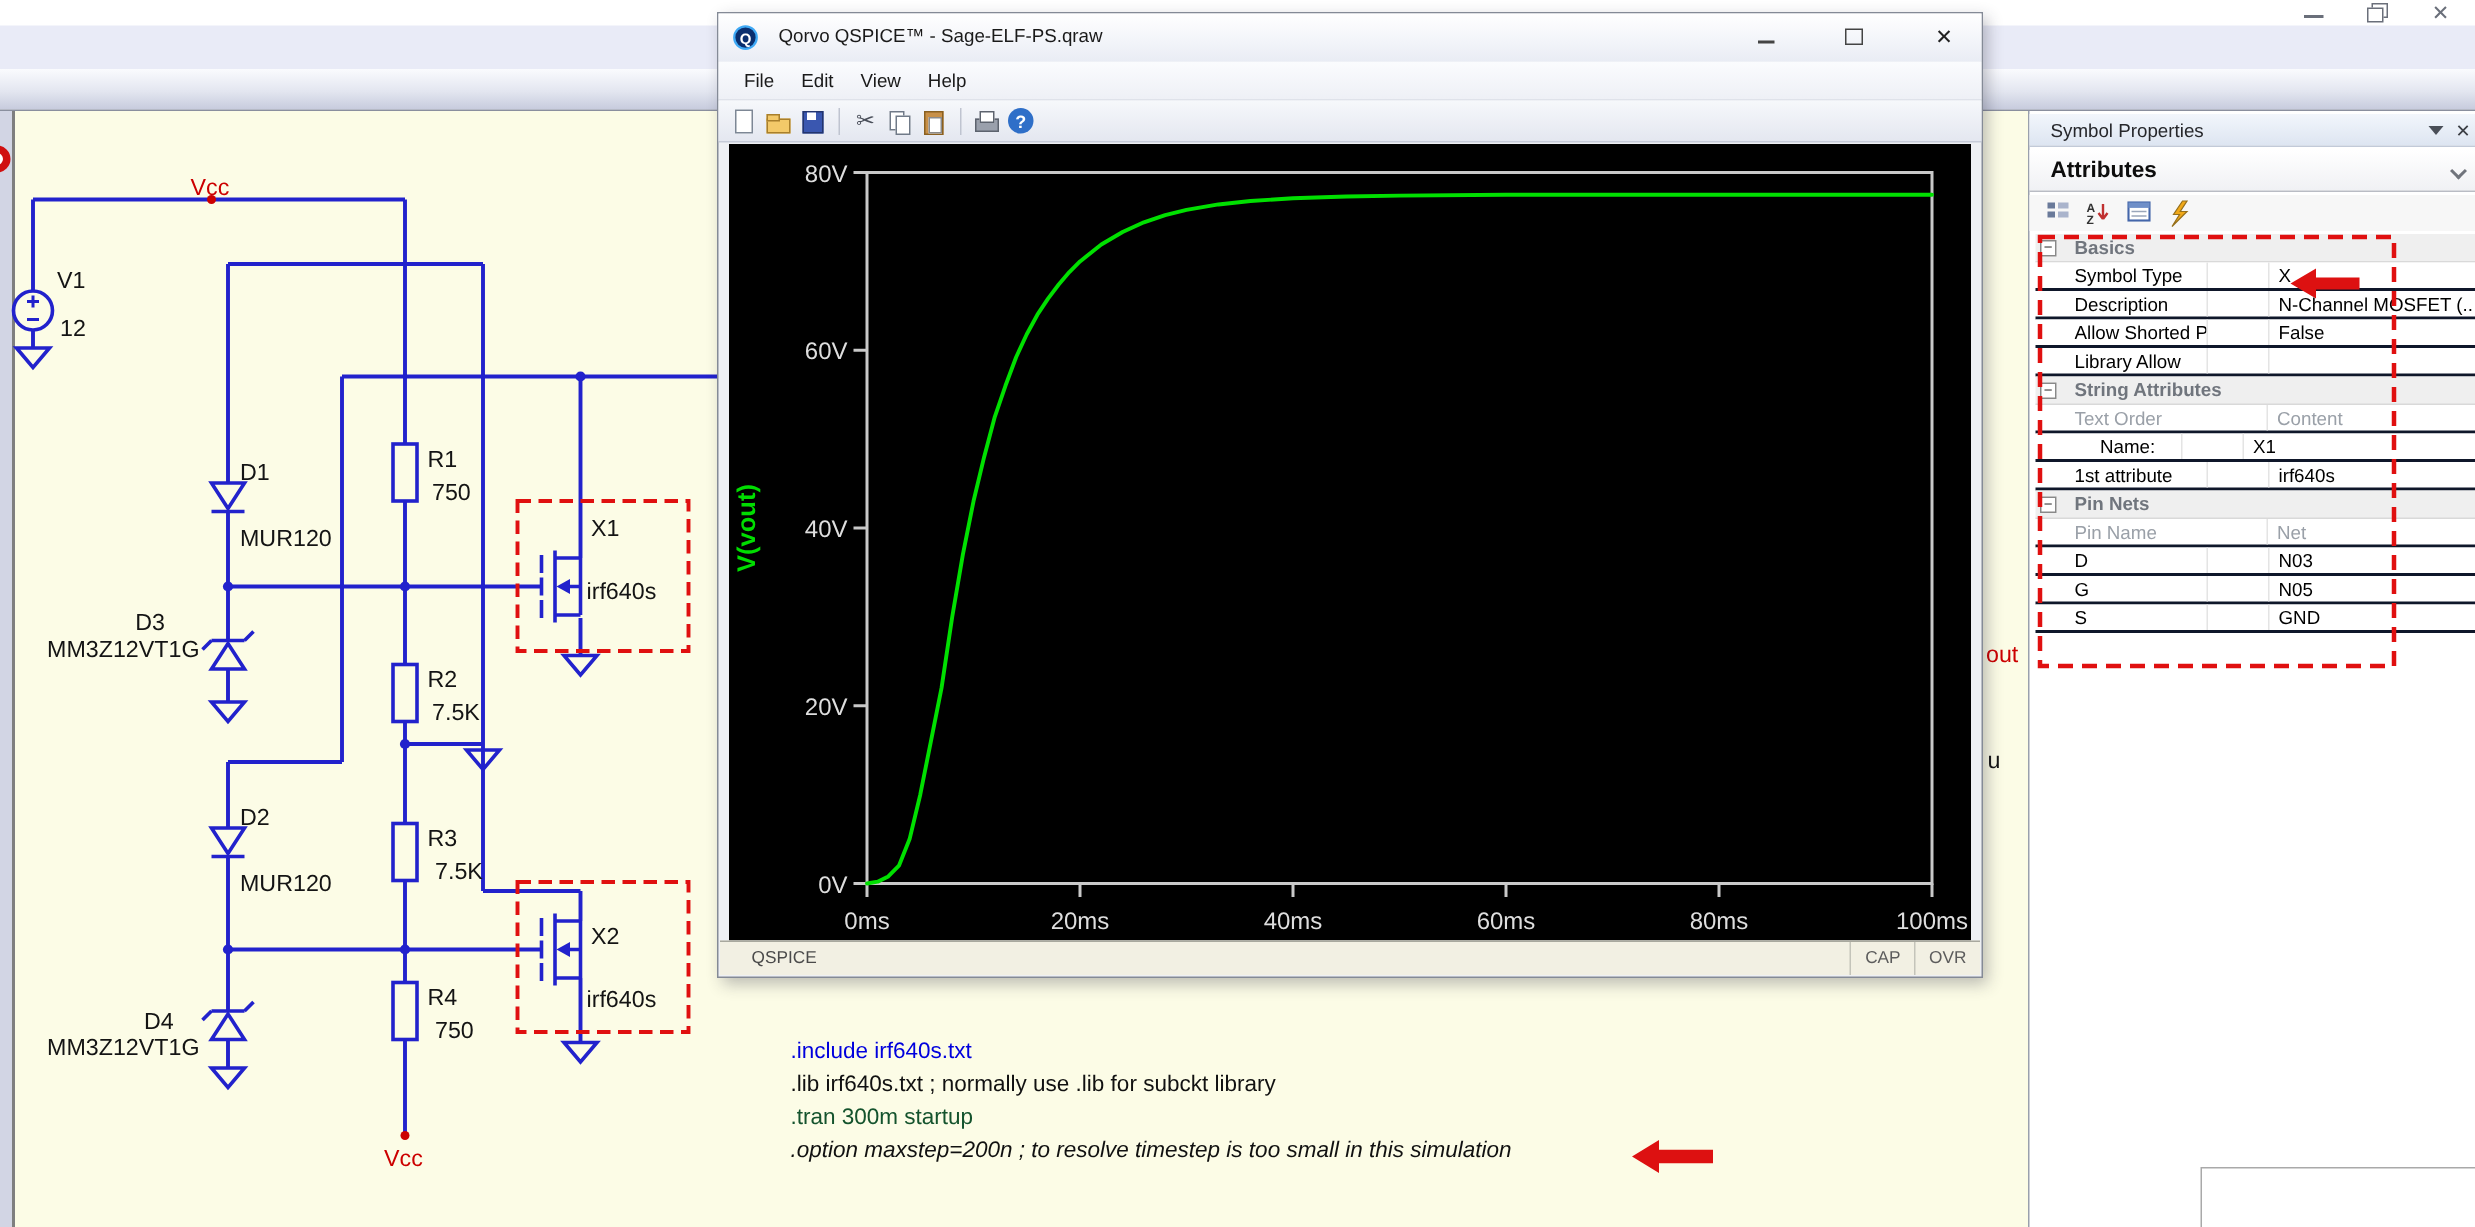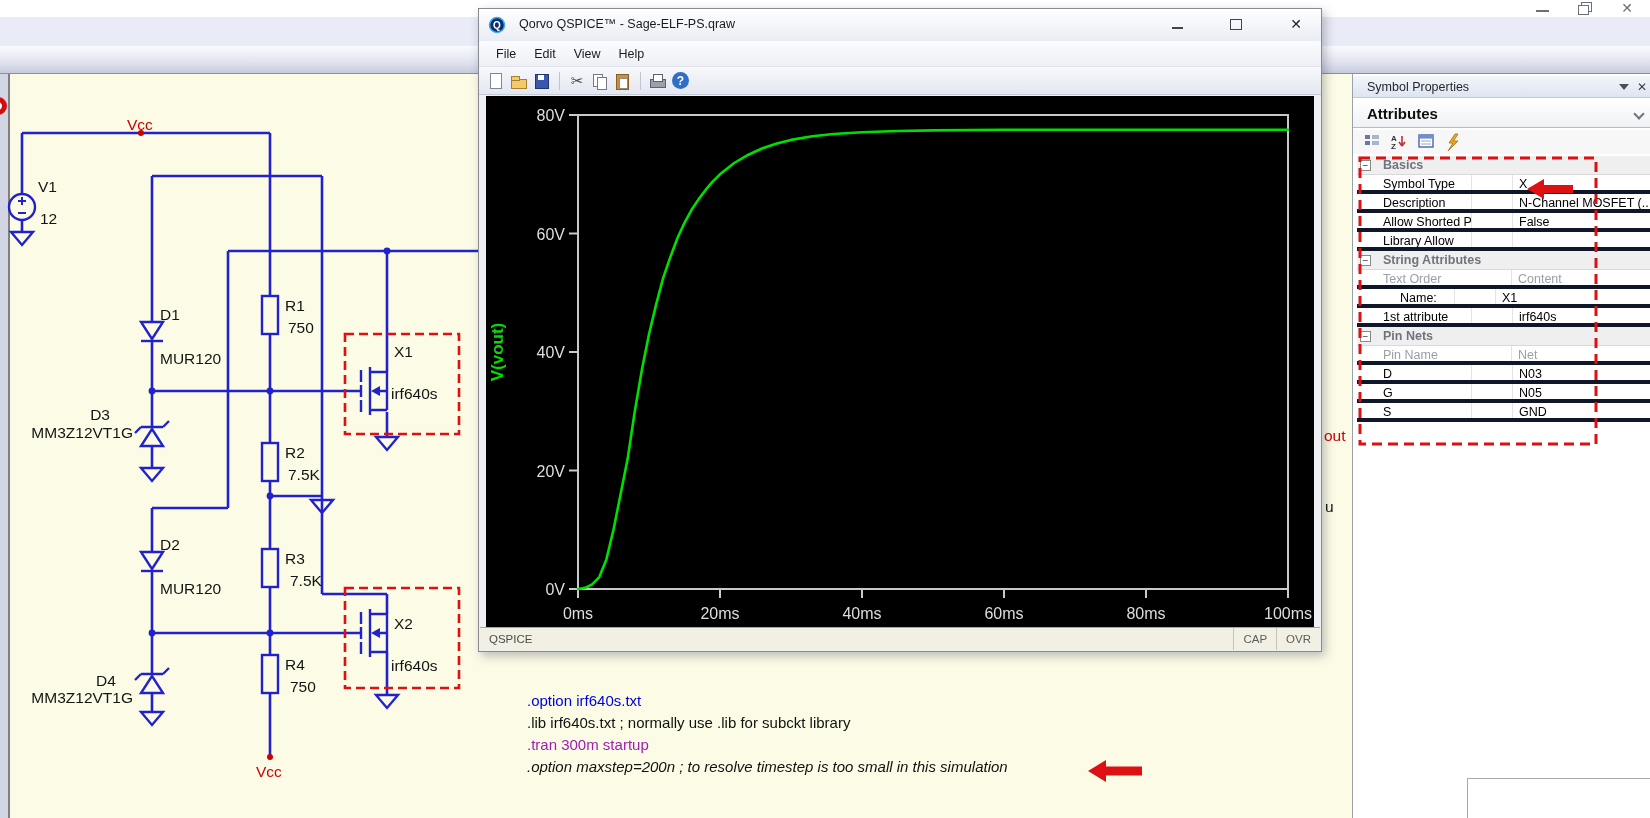--- a/index.html
+++ b/index.html
@@ -51,34 +51,34 @@
   .i-copy::after{content:"";position:absolute;left:6px;top:5px;width:8px;height:11px;background:#fff;border:1px solid #707a88;}
   .i-paste::before{content:"";position:absolute;left:2px;top:2px;width:11px;height:14px;background:#c89048;border:1px solid #8a6020;}
   .i-paste::after{content:"";position:absolute;left:5px;top:6px;width:7px;height:9px;background:#fff;border:1px solid #8a8a8a;}
   .i-print::before{content:"";position:absolute;left:1px;top:7px;width:14px;height:7px;background:#9aa0ac;border:1px solid #5d636e;}
   .i-print::after{content:"";position:absolute;left:4px;top:2px;width:8px;height:6px;background:#fff;border:1px solid #5d636e;}
   .i-help{border-radius:50%;background:#2f6fc8;color:#fff;font-size:12px;font-weight:bold;text-align:center;line-height:18px;width:17px;height:17px;}
   .pw-client{position:absolute;left:7px;top:87px;width:828px;height:531px;background:#000;}
   #plot-svg{position:absolute;left:0;top:0;width:828px;height:531px;}
   .axis-label{font-family:"Liberation Sans",sans-serif;font-size:16px;fill:#dedede;}
   .pw-statusbar{position:absolute;left:1px;bottom:1px;width:840px;height:23px;background:#f2f0e3;border-top:1px solid #a8a89e;display:flex;align-items:center;font-size:11.5px;color:#4a4a4a;}
-  .sb-left{padding-left:9px;flex:1;}
+  .sb-left{padding-left:21px;flex:1;}
   .sb-cell{border-left:1px solid #c4c4ba;padding:0 9px;height:100%;line-height:22px;color:#5c5c5c;}
 
   
   .props-panel{position:absolute;left:1352px;top:74px;width:298px;height:744px;background:#ffffff;border-left:1px solid #9aa0ad;z-index:10;}
   .panel-header{position:absolute;left:0;top:2px;width:298px;height:22px;background:linear-gradient(#f2f6fc,#dde5f1);border-bottom:1px solid #c2cad8;font-size:12.5px;color:#26272b;line-height:22px;padding-left:14px;}
   .ph-btns{position:absolute;right:4px;top:0;display:flex;gap:8px;height:22px;align-items:center;}
   .ph-caret{width:0;height:0;border-left:5px solid transparent;border-right:5px solid transparent;border-top:6px solid #4a4f58;}
   .ph-close{font-size:12px;color:#3c3f45;}
   .app-selector{position:absolute;left:0;top:26px;width:298px;height:28px;background:linear-gradient(#ffffff,#f0f1f4);border-bottom:1px solid #b9bcc4;font-size:15px;font-weight:bold;color:#0d0d0d;line-height:28px;padding-left:14px;}
   .sel-chev{position:absolute;right:8px;top:10px;width:8px;height:8px;border-right:2px solid #70747c;border-bottom:2px solid #70747c;transform:rotate(45deg);}
   .ptoolbar{position:absolute;left:0;top:56px;width:298px;height:24px;background:#f7f7f7;}
   .pgrid{position:absolute;left:4px;top:82px;width:294px;font-size:12.5px;color:#000;}
-  .prow{display:flex;height:19px;line-height:19px;border-bottom:4px solid #0f172a;background:#fff;}
+  .prow{display:flex;height:19px;line-height:19px;border-bottom:2px solid #0f172a;background:#fff;}
   .prow.grp{background:#efefef;border-bottom:1px solid #d9d9d9;}
   .c-exp{width:26px;position:relative;}
   .expbox{position:absolute;left:3px;top:4px;width:11px;height:11px;border:1px solid #898989;background:#fff;font-size:10px;line-height:9px;text-align:center;color:#333;}
   .c-gname{font-weight:bold;color:#70757d;}
   .c-name{width:88px;overflow:hidden;white-space:nowrap;}
   .c-name.ind{padding-left:17px;width:71px;}
   .c-invis{width:40px;border-left:1px solid #e4e4e4;overflow:hidden;}
   .c-val{flex:1;border-left:1px solid #e4e4e4;padding-left:6px;overflow:hidden;white-space:nowrap;}
   .hdr .c-name,.hdr .c-invis,.hdr .c-val{color:#9aa0a8;}
   .hdr .c-invis{padding-left:4px;margin-top:32px;}
@@ -198,23 +198,23 @@
     <text data-interactable="true" x="394" y="357">X1</text>
     <text data-interactable="true" x="391" y="399">irf640s</text>
     <text data-interactable="true" x="394" y="629">X2</text>
     <text data-interactable="true" x="391" y="671">irf640s</text>
     <text data-interactable="true" class="netlbl" x="256" y="777">Vcc</text>
     <text data-interactable="true" class="netlbl" x="1324" y="441">out</text>
     <text data-interactable="false" x="1325" y="512" font-size="13" fill="#333333">u</text>
   </svg>
 
   <div id="directives" data-interactable="true">
-      <div class="directive-line" data-interactable="true" style="color: rgb(0, 0, 221);">.option irf640s.txt</div>
+      <div class="directive-line" data-interactable="true" style="color: rgb(0, 0, 221);">.include irf640s.txt</div>
       <div class="directive-line" data-interactable="true" style="color: rgb(17, 17, 17);">.lib irf640s.txt ; normally use .lib for subckt library</div>
-      <div class="directive-line" data-interactable="true" style="color: #a21caf;">.tran 300m startup</div>
+      <div class="directive-line" data-interactable="true" style="color: #14532d;">.tran 300m startup</div>
       <div class="directive-line" data-interactable="true" style="color: rgb(17, 17, 17); font-style: italic;">.option maxstep=200n ; to resolve timestep is too small in this simulation</div>
     </div>
 
   <div class="plot-window" data-interactable="false">
     <div class="pw-titlebar" data-interactable="true">
       <svg class="pw-logo" width="18" height="18" data-interactable="false">
         <circle cx="9" cy="9" r="7.5" fill="#0a2e6e" stroke="#3fa9f5" stroke-width="1.5"></circle>
         <text x="9" y="13" text-anchor="middle" font-size="10" font-weight="bold" fill="#ffffff" font-family="Liberation Sans, sans-serif">Q</text>
       </svg>
       <span class="pw-title" data-interactable="false">Qorvo QSPICE™ - Sage-ELF-PS.qraw</span>

